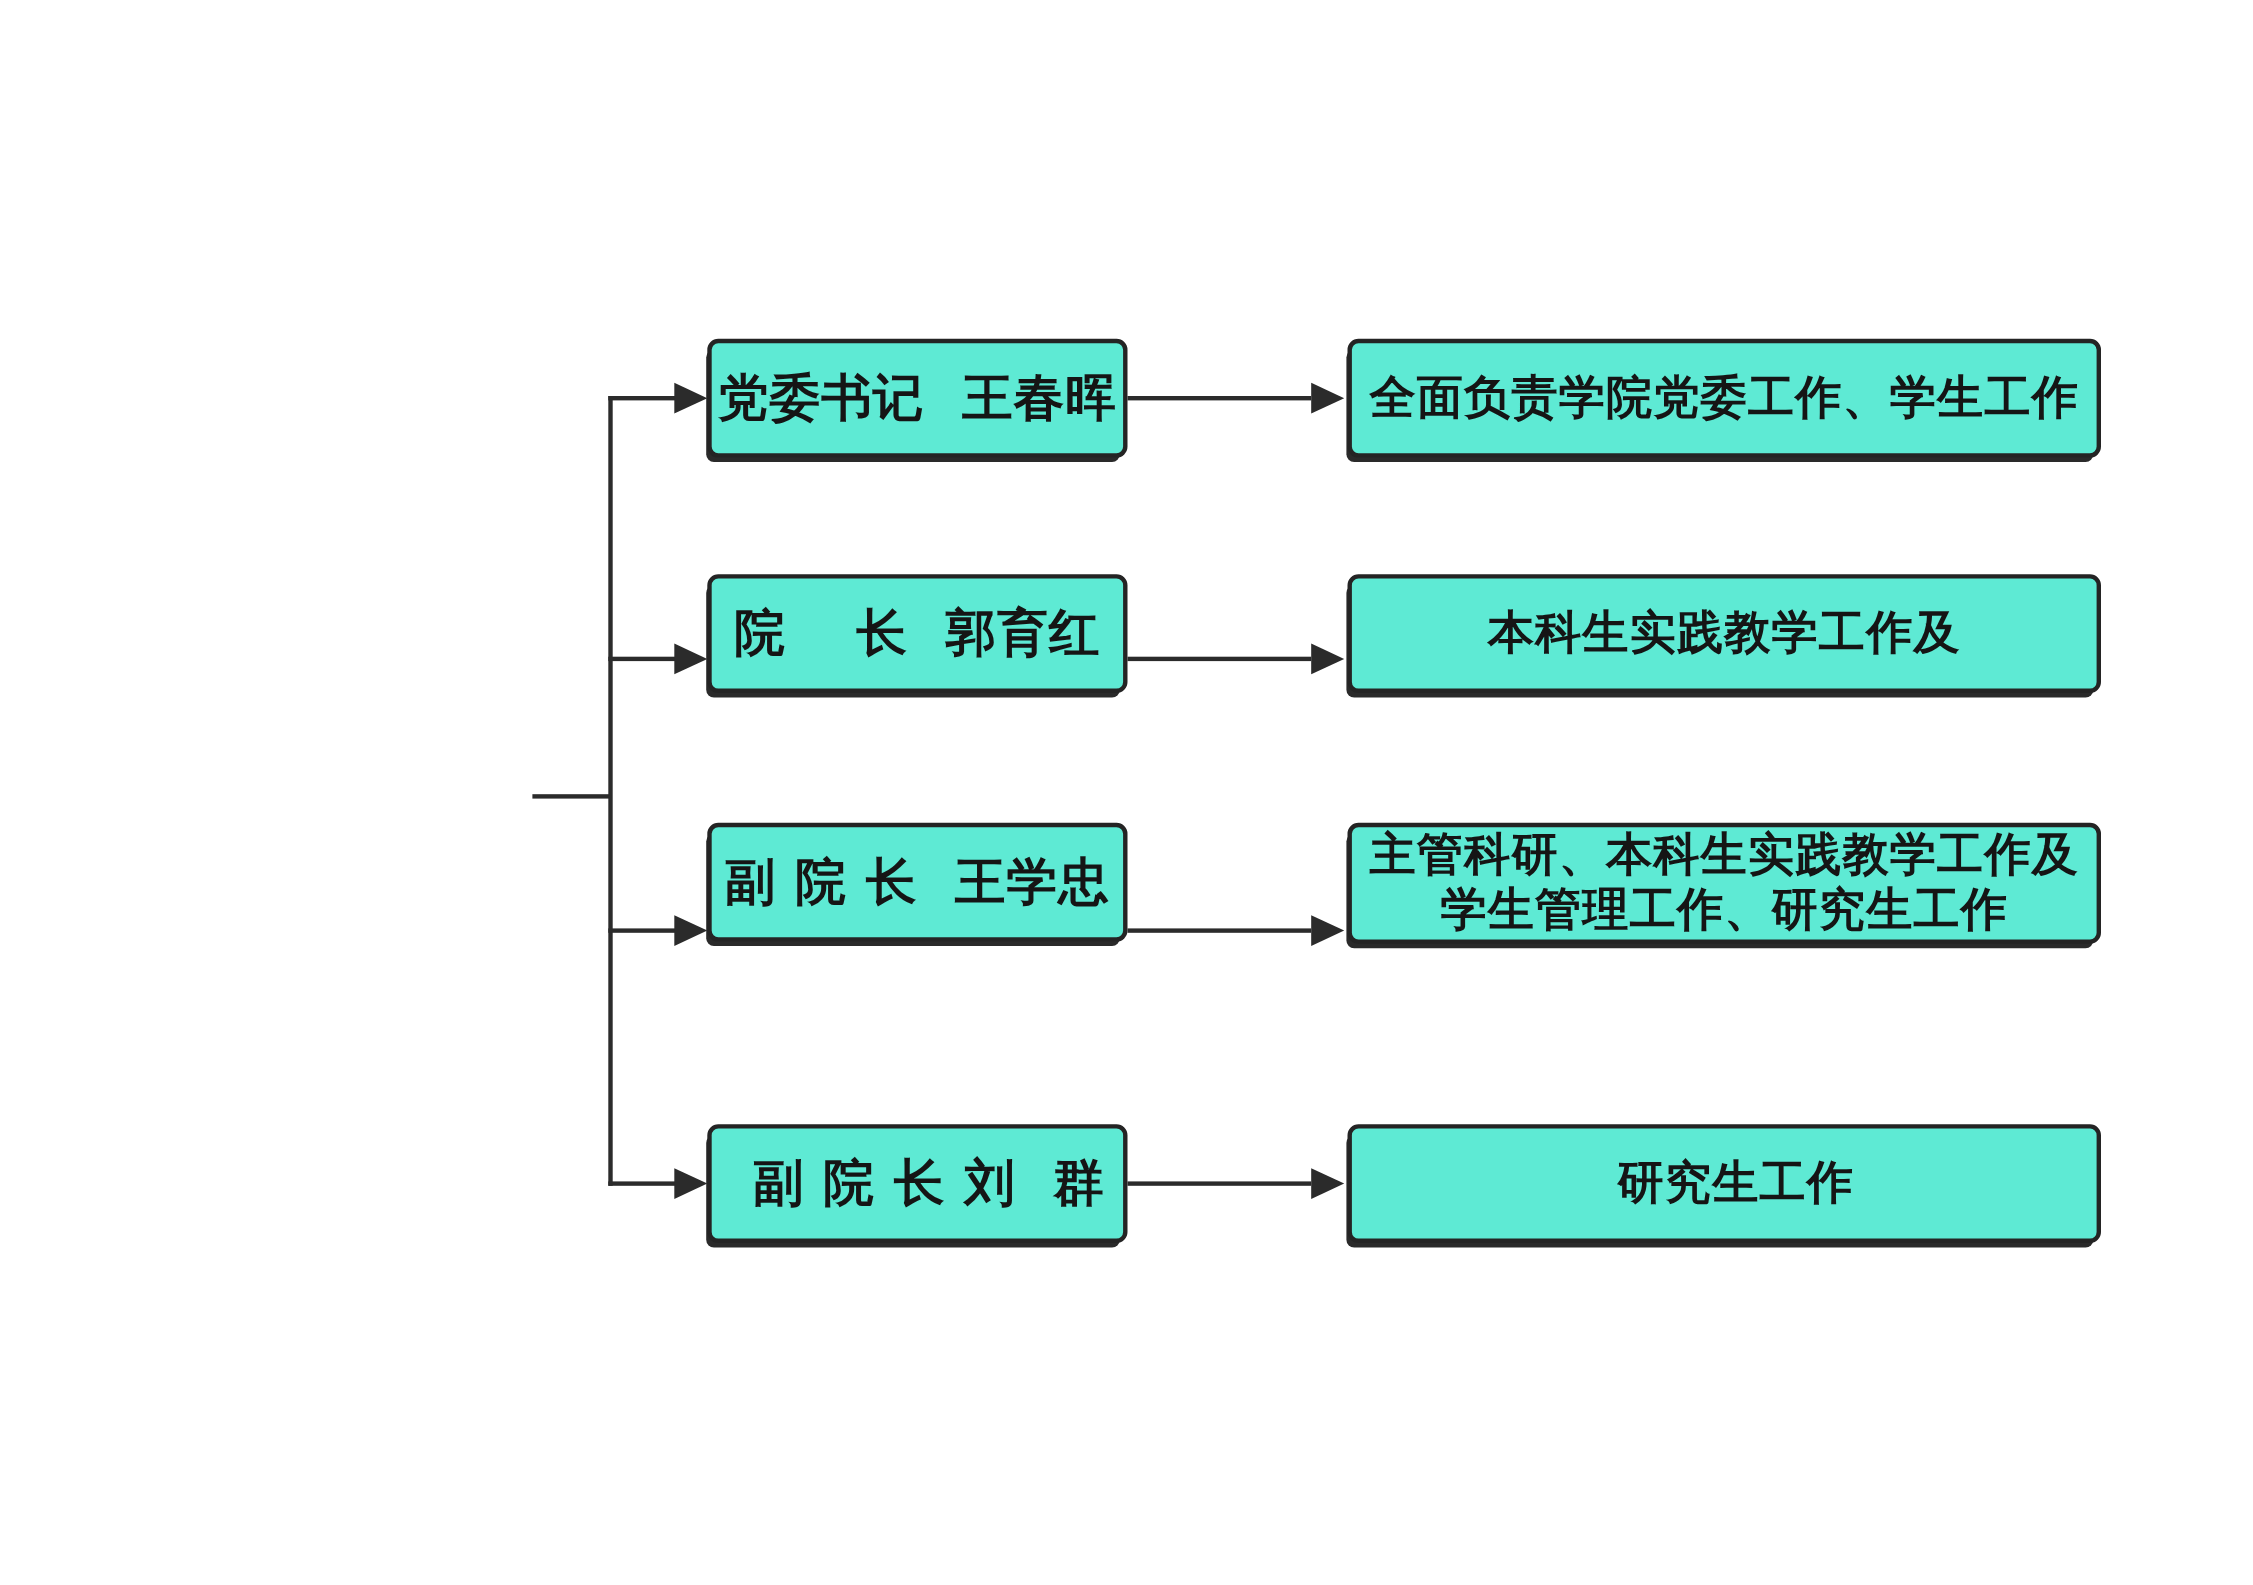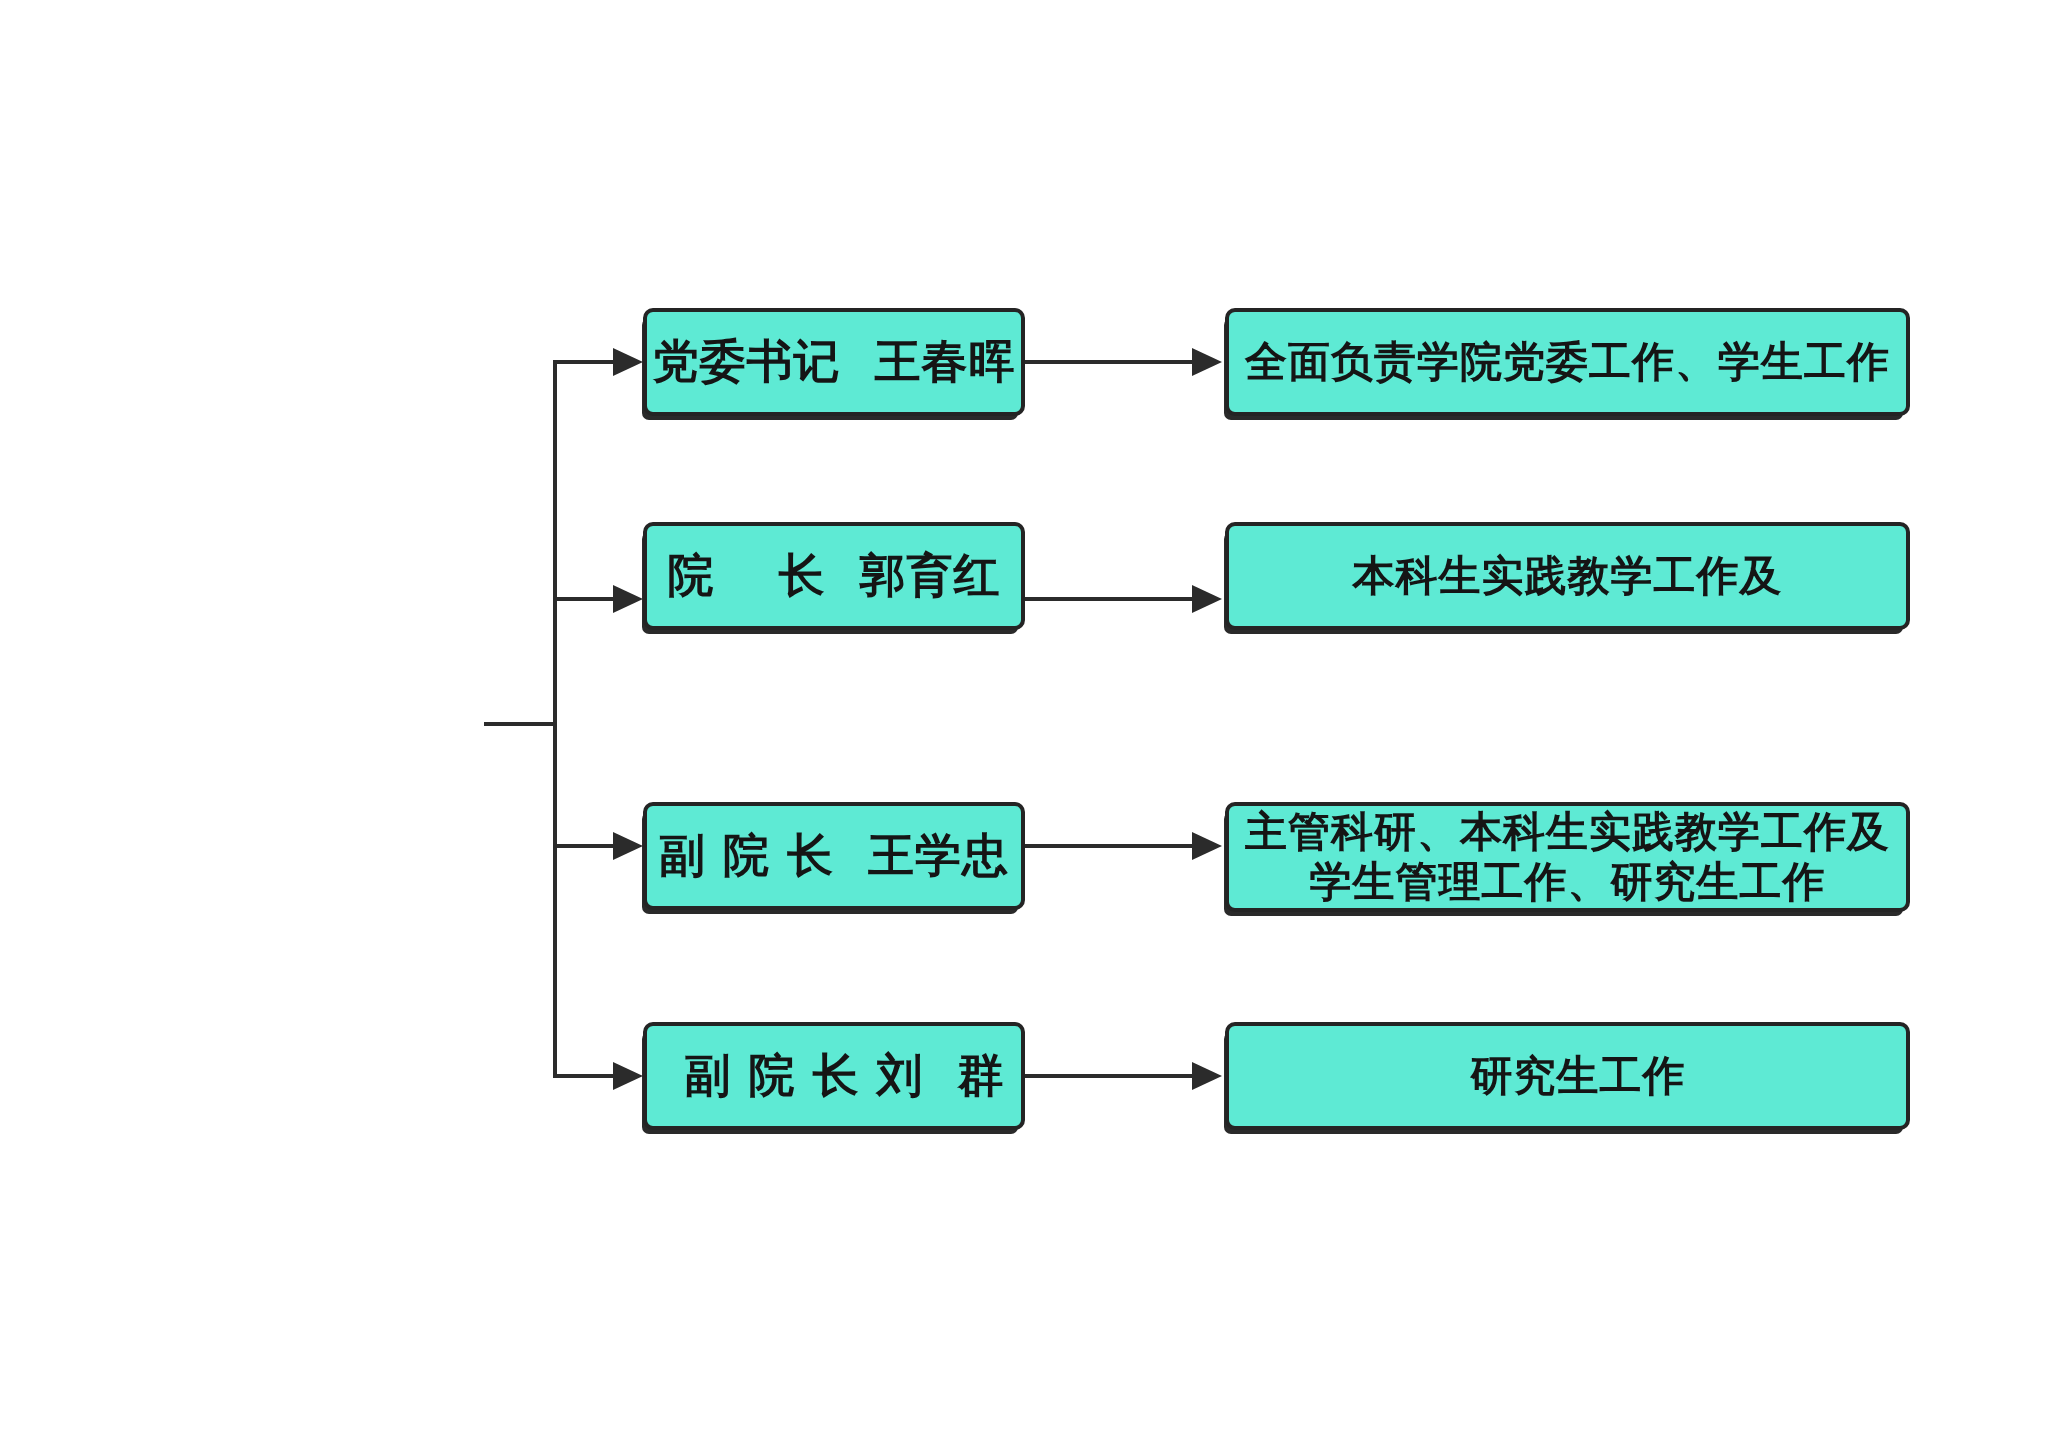--- a/index.html
+++ b/index.html
@@ -54,21 +54,21 @@
   .r1 .branch-line, .r1 .row-arrow { top: 360px; }
   .r1 .branch-head, .r1 .row-head  { top: 348px; }
   .r1 .role-box,    .r1 .duty-box  { top: 308px; }
 
   .r2 .branch-line, .r2 .row-arrow { top: 597px; }
   .r2 .branch-head, .r2 .row-head  { top: 585px; }
   .r2 .role-box,    .r2 .duty-box  { top: 522px; }
 
   .r3 .branch-line, .r3 .row-arrow { top: 844px; }
   .r3 .branch-head, .r3 .row-head  { top: 832px; }
-  .r3 .role-box,    .r3 .duty-box  { top: 802px; align-items: center; }
+  .r3 .role-box,    .r3 .duty-box  { top: 748px; align-items: center; }
   .r3 .duty-box                    { height: 110px; }
 
   .r4 .branch-line, .r4 .row-arrow { top: 1074px; }
   .r4 .branch-head, .r4 .row-head  { top: 1062px; }
   .r4 .role-box,    .r4 .duty-box  { top: 1022px; padding-left: 21px; }
 </style>
 </head>
 <body>
 
 <div class="canvas">

